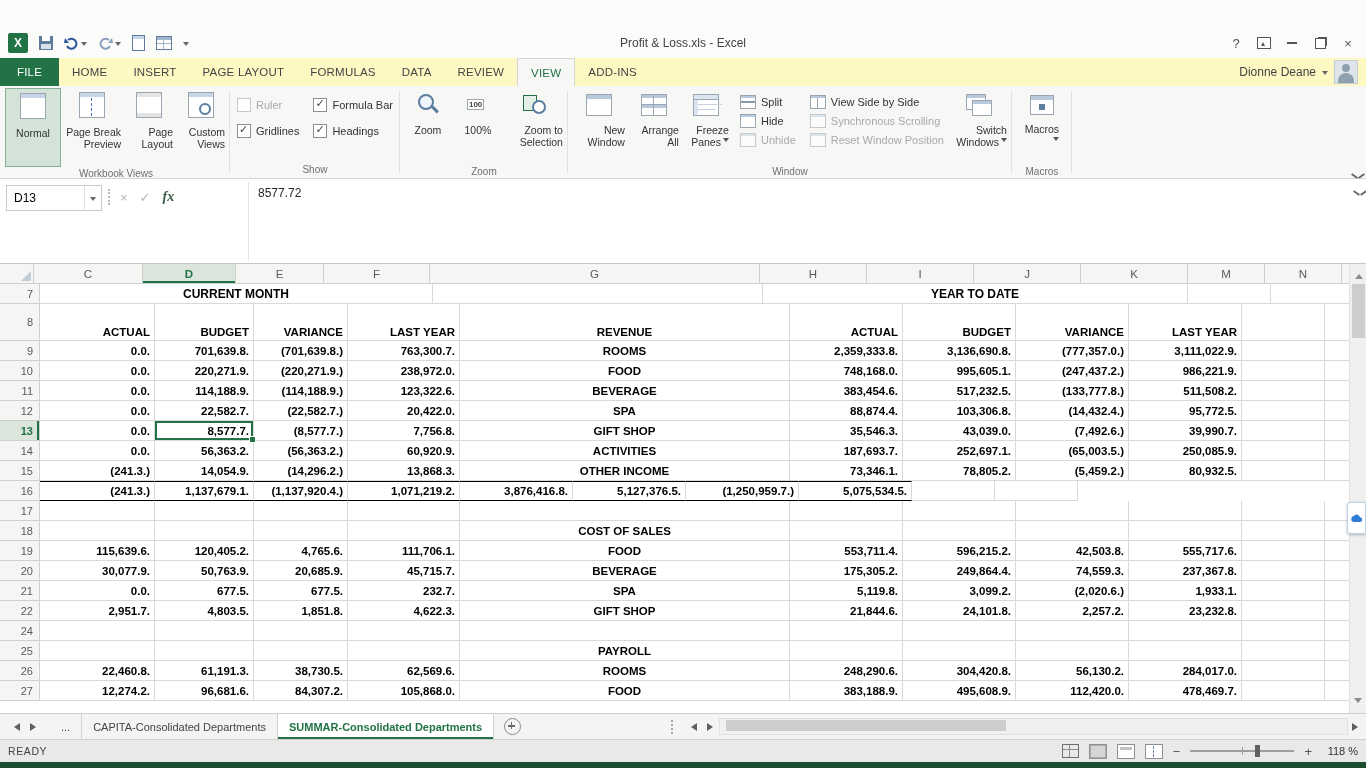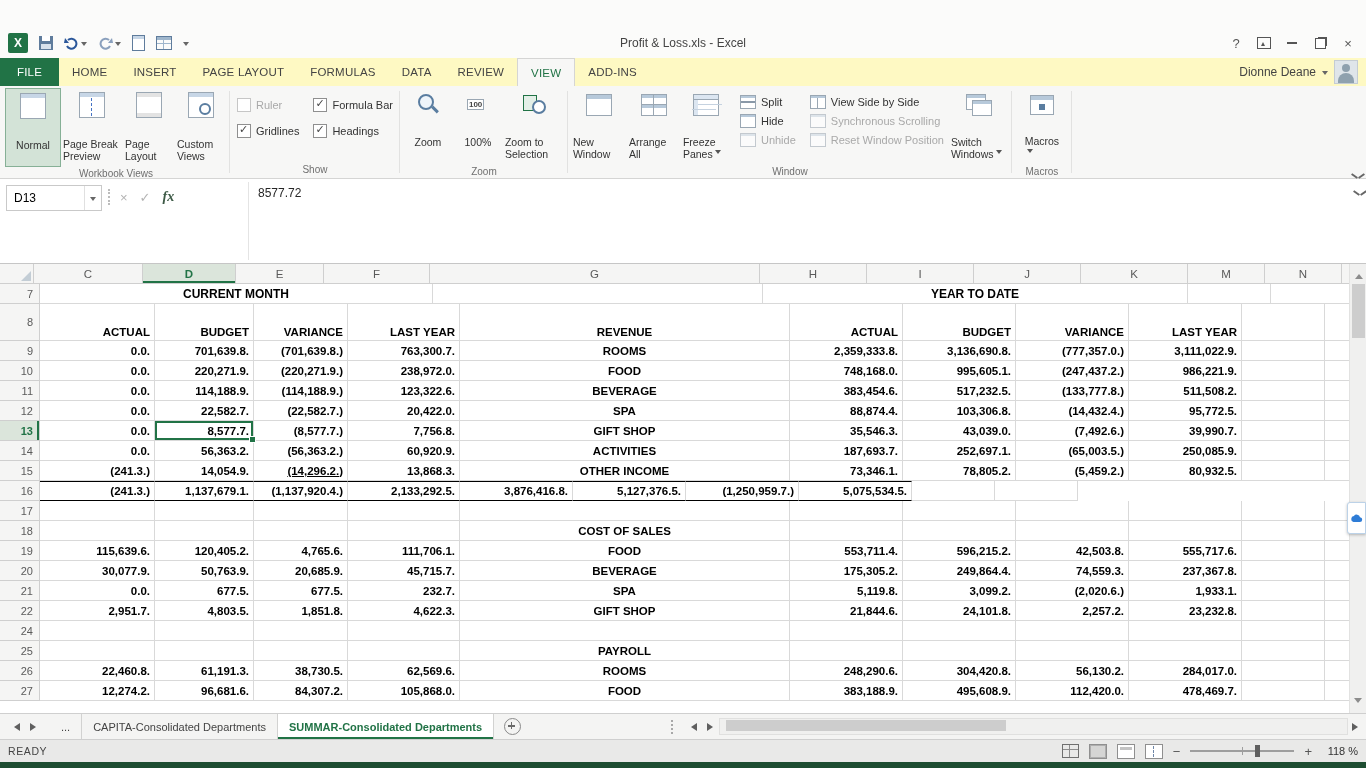--- a/index.html
+++ b/index.html
@@ -42,21 +42,21 @@
   .avatar::after{content:'';position:absolute;left:3px;top:12px;width:16px;height:10px;border-radius:8px 8px 0 0;background:#8fa1ae;}
 
   
   .ribbon{height:92px;background:#f7f7f6;border-bottom:1px solid #d5d5d4;display:flex;padding:0 2px;position:relative;flex:none;}
   .rgroup{display:flex;flex-direction:column;position:relative;padding:2px 3px 0;}
   .rgroup::after{content:'';position:absolute;right:0;top:5px;bottom:5px;width:1px;background:#e2e2e1;}
   .rgc{display:flex;align-items:flex-start;flex:1;}
   .glabel{text-align:center;font-size:10px;color:#6f6f6f;padding:1px 0 3px;}
   .bigbtn{display:flex;flex-direction:column;align-items:center;padding:4px 2px 1px;min-width:46px;height:72px;}
   .bigbtn.selected{background:#d3e3d7;border:1px solid #86b096;}
-  .bigbtn .lbl{font-size:10.5px;color:#333;text-align:left;line-height:1.15;margin-top:20px;}
+  .bigbtn .lbl{font-size:10.5px;color:#333;text-align:right;line-height:1.15;margin-top:8px;}
   .drop{display:inline-block;width:0;height:0;border:3.5px solid transparent;border-top:4px solid #555;margin-left:2px;vertical-align:1px;}
   
   .i-sheet{width:24px;height:24px;background:#fff;border:1px solid #9aa7b3;box-shadow:inset 0 4px 0 #c7d6e6;position:relative;}
   .i-sheet.pbp::after{content:'';position:absolute;left:11px;top:5px;bottom:1px;border-left:1px dashed #4472c4;}
   .i-sheet.pl{box-shadow:inset 0 4px 0 #e3e3e3,inset 0 -4px 0 #e3e3e3;}
   .i-sheet.cv::after{content:'';position:absolute;right:2px;bottom:2px;width:8px;height:8px;border:2px solid #5a7da0;border-radius:50%;background:#fff;}
   
   .show2col{display:flex;gap:14px;padding:10px 4px 0;}
   .chkcol{display:flex;flex-direction:column;gap:12px;}
   .chk{display:flex;align-items:center;gap:5px;font-size:11px;color:#333;}
@@ -507,36 +507,36 @@
             <div class="cell" style="width: 106px;">252,697.1.</div>
             <div class="cell" style="width: 106px;">(65,003.5.)</div>
             <div class="cell" style="width: 106px;">250,085.9.</div>
             <div class="cell" style="width: 76px;"></div>
             <div class="cell" style="width: 76px;"></div>
           </div>
           <div class="grid-row" style="height: 20px;">
             <div class="row-head">15</div>
             <div class="cell" style="width: 108px;">(241.3.)</div>
             <div class="cell" style="width: 92px;">14,054.9.</div>
-            <div class="cell" style="width: 87px; text-decoration: underline;">(14,296.2.)</div>
+            <div class="cell" style="width: 87px;">(14,296.2.)</div>
             <div class="cell" style="width: 105px;">13,868.3.</div>
             <div class="cell center" style="width: 329px;">OTHER INCOME</div>
             <div class="cell" style="width: 106px;">73,346.1.</div>
             <div class="cell" style="width: 106px;">78,805.2.</div>
             <div class="cell" style="width: 106px;">(5,459.2.)</div>
             <div class="cell" style="width: 106px;">80,932.5.</div>
             <div class="cell" style="width: 76px;"></div>
             <div class="cell" style="width: 76px;"></div>
           </div>
           <div class="grid-row total" style="height: 20px;">
             <div class="row-head">16</div>
             <div class="cell tborder" style="width: 108px;">(241.3.)</div>
             <div class="cell tborder" style="width: 92px;">1,137,679.1.</div>
             <div class="cell tborder" style="width: 87px;">(1,137,920.4.)</div>
-            <div class="cell tborder" style="width: 105px;">2,133,292.5.</div>
+            <div class="cell tborder" style="width: 105px;">1,071,219.2.</div>
             <div class="cell tborder" style="width: 106px;">3,876,416.8.</div>
             <div class="cell tborder" style="width: 106px;">5,127,376.5.</div>
             <div class="cell tborder" style="width: 106px;">(1,250,959.7.)</div>
             <div class="cell tborder" style="width: 106px;">5,075,534.5.</div>
             <div class="cell" style="width: 76px;"></div>
             <div class="cell" style="width: 76px;"></div>
           </div>
           <div class="grid-row" style="height: 20px;">
             <div class="row-head">17</div>
             <div class="cell" style="width: 108px;"></div>

